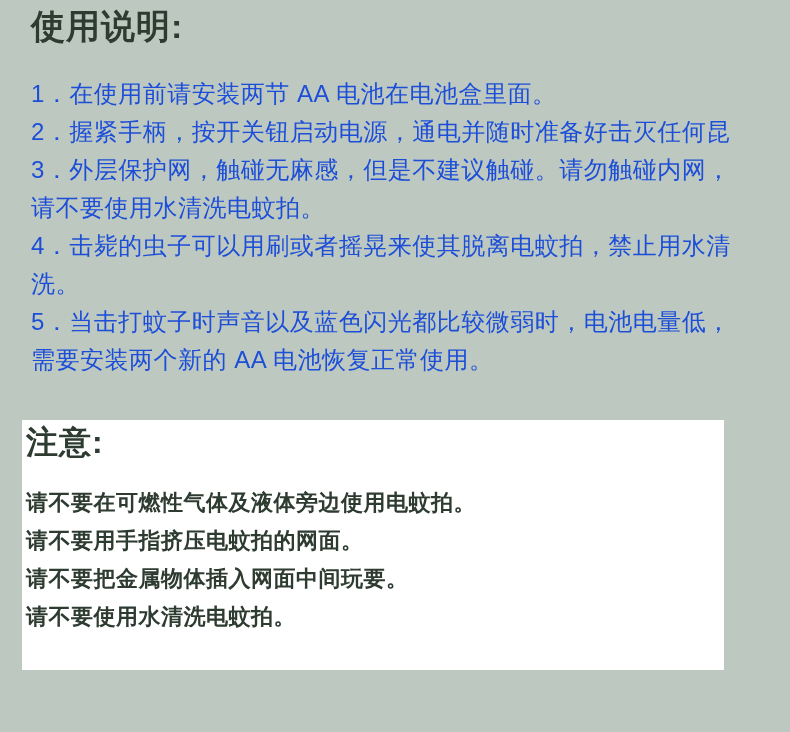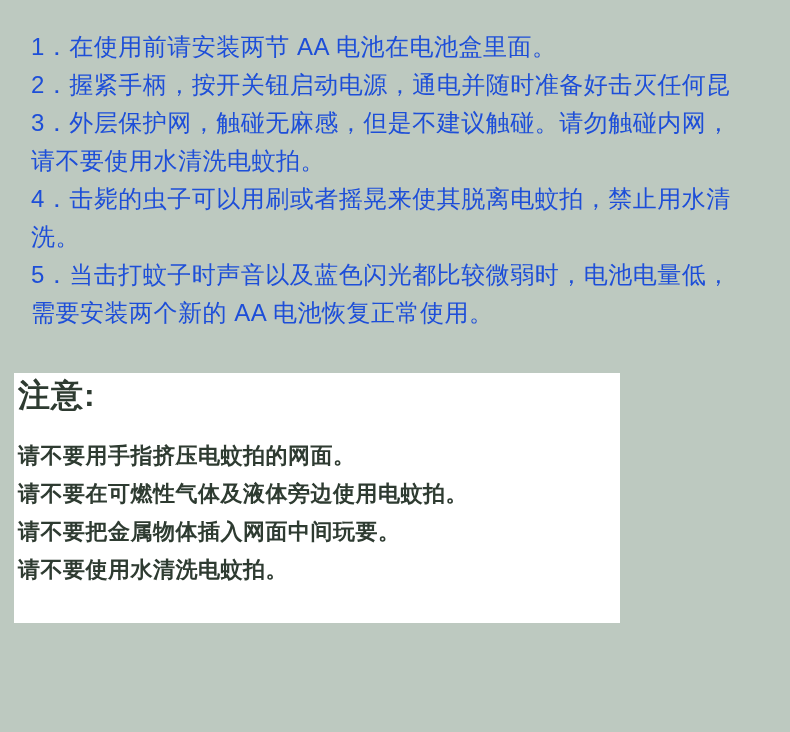--- a/index.html
+++ b/index.html
@@ -33,22 +33,22 @@
       margin: 0;
       font-size: 24px;
       line-height: 38px;
       font-weight: 500;
       letter-spacing: 0.5px;
       white-space: nowrap;
       color: #1d4ed8;
     }
     .notice-box {
       box-sizing: border-box;
-      margin: 41px 0 0 14px;
-      width: 606px;
+      margin: 41px 0 0 22px;
+      width: 702px;
       height: 250px;
       background: #ffffff;
       padding: 2px 21px 0 4px;
     }
     .notice-title {
       margin: 0;
       font-size: 32px;
       line-height: 40px;
       font-weight: 700;
       letter-spacing: 1px;
@@ -65,35 +65,36 @@
       letter-spacing: 0.5px;
       white-space: nowrap;
       color: #2e3b31;
     }
   </style>
 </head>
 <body>
 
 <div class="sheet">
 
+  <h1 class="main-title">使用说明:</h1>
 
   <div class="usage-lines">
     <p class="u-line">1．在使用前请安装两节 AA 电池在电池盒里面。</p>
     <p class="u-line">2．握紧手柄，按开关钮启动电源，通电并随时准备好击灭任何昆</p>
     <p class="u-line">3．外层保护网，触碰无麻感，但是不建议触碰。请勿触碰内网，</p>
     <p class="u-line">请不要使用水清洗电蚊拍。</p>
     <p class="u-line">4．击毙的虫子可以用刷或者摇晃来使其脱离电蚊拍，禁止用水清</p>
     <p class="u-line">洗。</p>
     <p class="u-line">5．当击打蚊子时声音以及蓝色闪光都比较微弱时，电池电量低，</p>
     <p class="u-line">需要安装两个新的 AA 电池恢复正常使用。</p>
   </div>
 
   <div class="notice-box">
     <h2 class="notice-title">注意:</h2>
     <div class="notice-lines">
+      <p class="n-line">请不要在可燃性气体及液体旁边使用电蚊拍。</p>
       <p class="n-line">请不要用手指挤压电蚊拍的网面。</p>
-      <p class="n-line">请不要在可燃性气体及液体旁边使用电蚊拍。</p>
       <p class="n-line">请不要把金属物体插入网面中间玩要。</p>
       <p class="n-line">请不要使用水清洗电蚊拍。</p>
     </div>
   </div>
 
 </div>
 
 </body></html>

